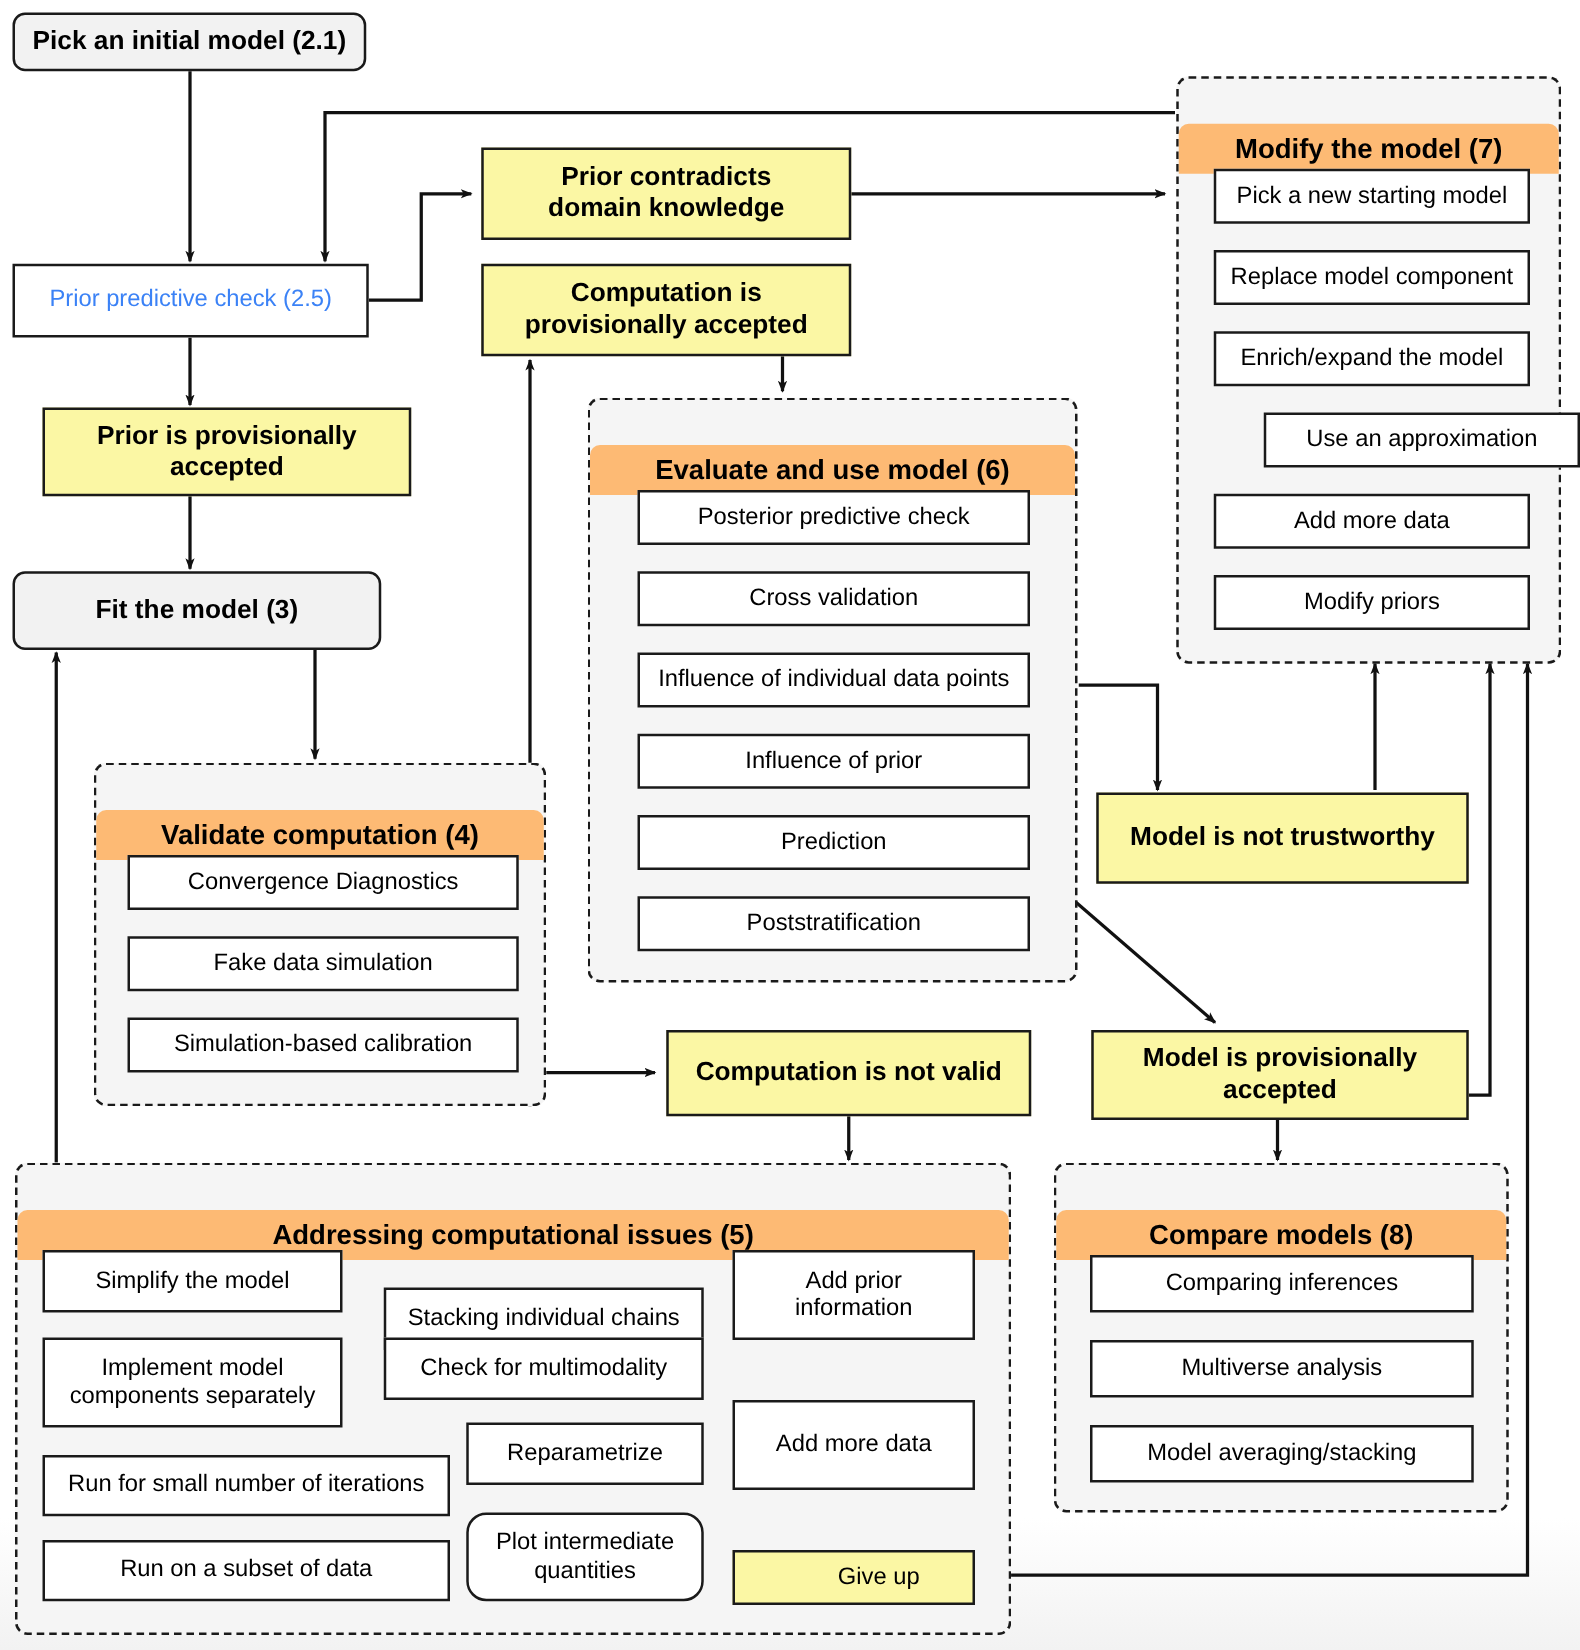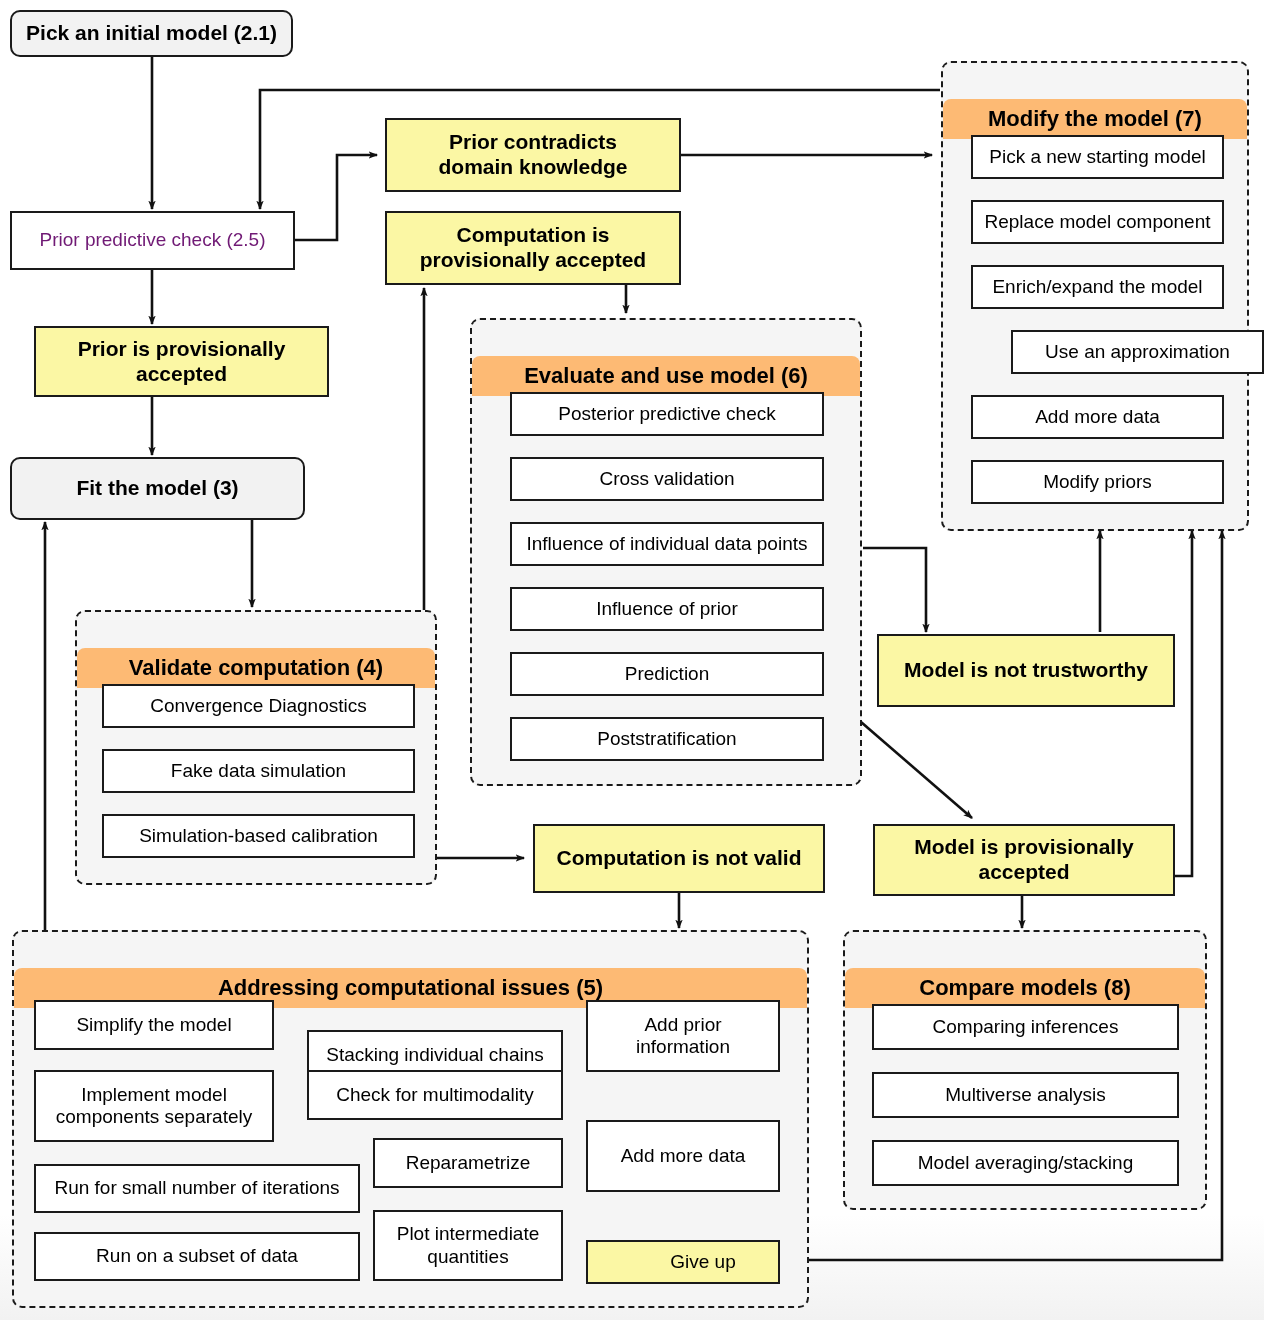--- a/index.html
+++ b/index.html
@@ -45,21 +45,21 @@
     border-radius: 10px;
     font-weight: bold;
     font-size: 21px;
     color: #000;
   }
   .plain {                       
     background: #ffffff;
     border: 2px solid #1a1a1a;
     font-weight: normal;
     font-size: 19px;
-    color: #701a75;
+    color: #3b82f6;
   }
   .yellow {                      
     background: #fbf7a4;
     border: 2px solid #1a1a1a;
     font-weight: bold;
     font-size: 21px;
     color: #000;
   }
 
   
@@ -282,21 +282,21 @@
 
       <div class="item" style="left:293px; top:28px; width:256px; height:50px;margin-top:30px;">
         <span>Stacking individual chains</span>
       </div>
       <div class="item" style="left:293px; top:98px; width:256px; height:50px;">
         <span>Check for multimodality</span>
       </div>
       <div class="item" style="left:359px; top:166px; width:190px; height:50px;">
         <span>Reparametrize</span>
       </div>
-      <div class="item" style="left:359px; top:238px; width:190px; height:71px; white-space:pre-line;">
+      <div class="item" style="left:359px; top:238px; width:190px; height:71px; white-space:pre-line;border-radius:16px;">
         <span>Plot intermediate
 quantities</span>
       </div>
 
       <div class="item" style="left:572px; top:28px; width:194px; height:72px; white-space:pre-line;">
         <span>Add prior
 information</span>
       </div>
       <div class="item" style="left:572px; top:148px; width:194px; height:72px;">
         <span>Add more data</span>

